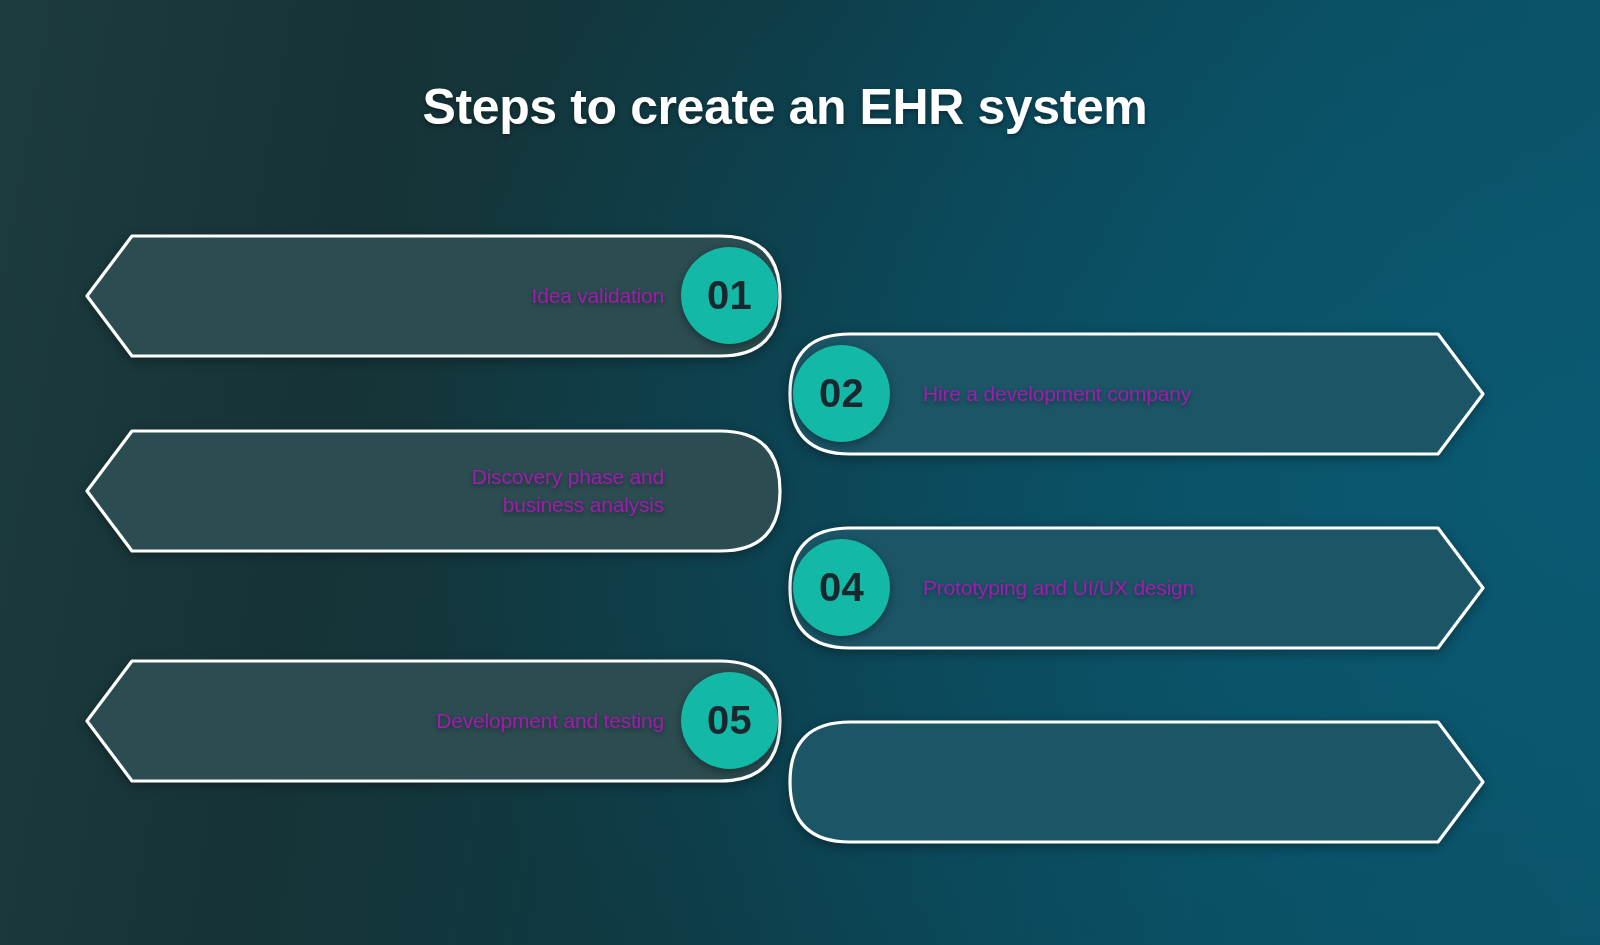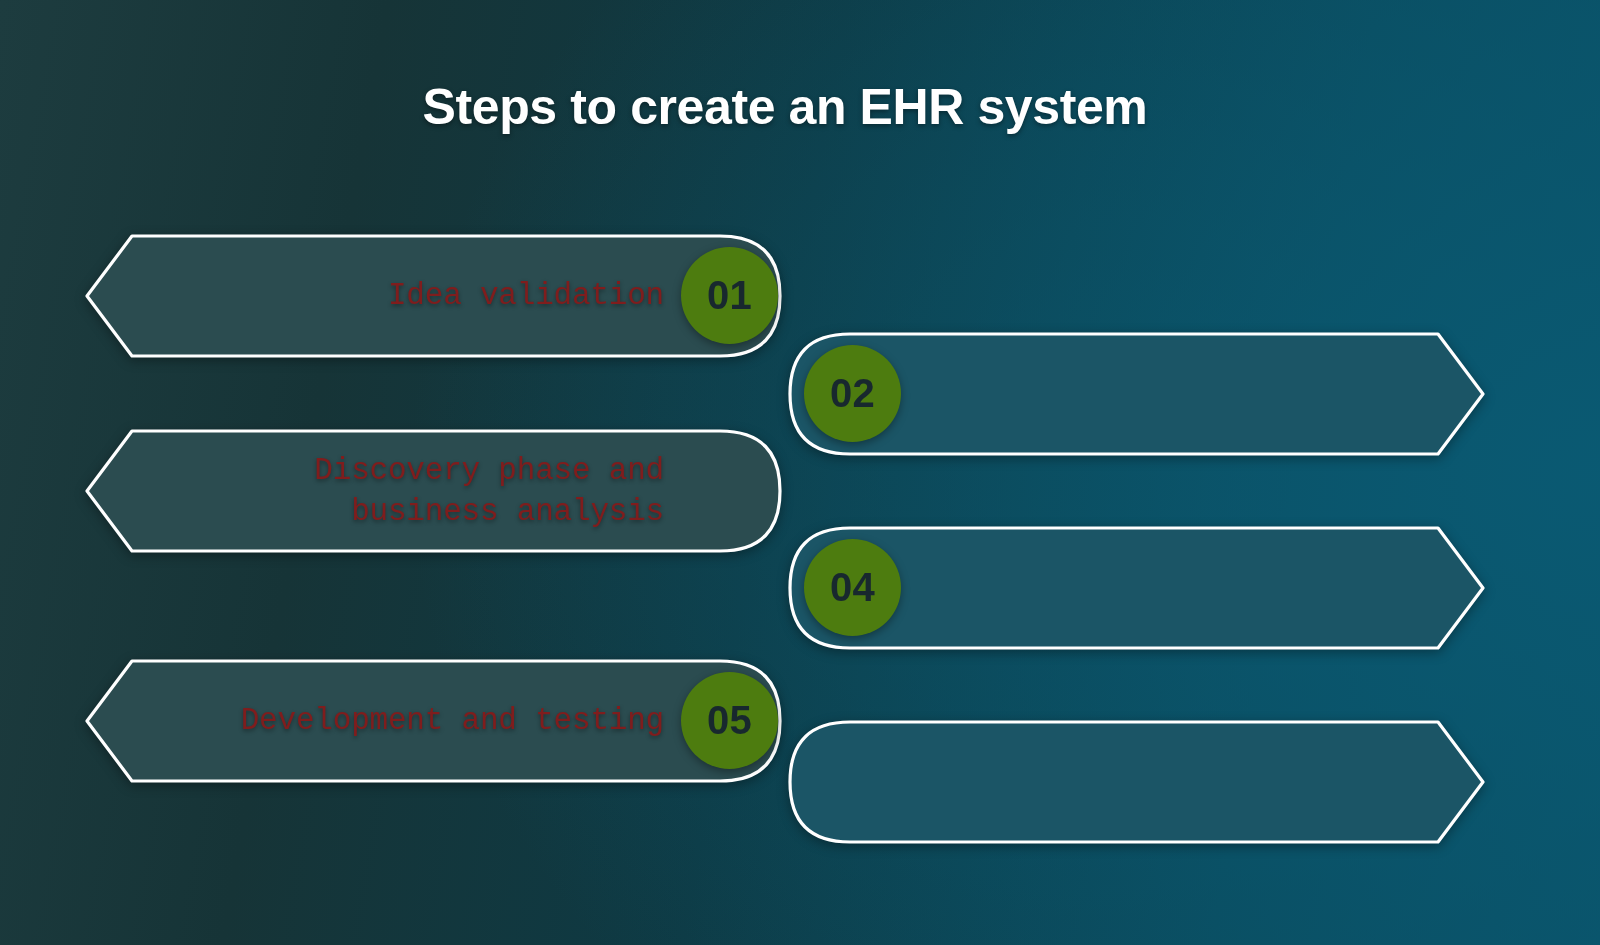--- a/index.html
+++ b/index.html
@@ -52,57 +52,56 @@
     filter: drop-shadow(0 3px 6px rgba(0,0,0,0.35));
   }
   .step .shape svg { display: block; width: 100%; height: 100%; overflow: visible; }
 
   .step .label {
     position: absolute;
     top: 0;
     height: 128px;
     display: flex;
     align-items: center;
-    color: #7f1d1d;
-    font-size: 31px;
+    color: #a21caf;
+    font-size: 21px;
     font-weight: 400;
     line-height: 1.33;
     letter-spacing: -0.2px;
     text-shadow: 0 2px 4px rgba(0,0,0,0.38);
     white-space: pre-line;
-    font-family: Liberation Mono, monospace;
   }
 
   .badge {
     position: absolute;
     width: 97px;
     height: 97px;
     top: 15px;
     border-radius: 50%;
-    background: #4d7c0f;
+    background: #14b8a6;
     display: flex;
     align-items: center;
     justify-content: center;
     color: #18282e;
     font-size: 40px;
     font-weight: 700;
     letter-spacing: 0.3px;
     box-shadow: 0 3px 8px rgba(0,0,0,0.35);
     font-family: "Liberation Sans", sans-serif;
   }
 
   
   .step.left { left: 84px; width: 700px; }
   .step.left .label { right: 120px; left: 150px; justify-content: flex-end; text-align: right; }
   .step.left .badge { right: 6px; }
 
   
   .step.right { left: 786px; width: 700px; }
   .step.right .label { left: 137px; right: 60px; justify-content: flex-start; text-align: left; }
-  .step.right .badge { left: 18px; }
+  .step.right .badge { left: 7px; }
 
   
   .row1 { top: 232px; }
   .row2 { top: 330px; }
   .row3 { top: 427px; }
   .row4 { top: 524px; }
   .row5 { top: 657px; }
   .row6 { top: 718px; }
 </style>
 </head>
@@ -121,39 +120,41 @@
     <div class="label">Idea validation</div>
     <div class="badge">01</div>
   </div>
 
   <div class="step right row2">
     <div class="shape">
       <svg viewBox="0 0 700 128" preserveAspectRatio="none">
         <path d="M 652,4 L 64,4 Q 4,4 4,64 Q 4,124 64,124 L 652,124 L 697,64 Z" fill="#1b5566" stroke="#ffffff" stroke-width="3.2" stroke-linejoin="round"></path>
       </svg>
     </div>
+    <div class="label">Hire a development company</div>
     <div class="badge">02</div>
   </div>
 
   <div class="step left row3">
     <div class="shape">
       <svg viewBox="0 0 700 128" preserveAspectRatio="none">
         <path d="M 48,4 L 636,4 Q 696,4 696,64 Q 696,124 636,124 L 48,124 L 3,64 Z" fill="#2b4c50" stroke="#ffffff" stroke-width="3.2" stroke-linejoin="round"></path>
       </svg>
     </div>
     <div class="label">Discovery phase and
 business analysis</div>
   </div>
 
   <div class="step right row4">
     <div class="shape">
       <svg viewBox="0 0 700 128" preserveAspectRatio="none">
         <path d="M 652,4 L 64,4 Q 4,4 4,64 Q 4,124 64,124 L 652,124 L 697,64 Z" fill="#1b5566" stroke="#ffffff" stroke-width="3.2" stroke-linejoin="round"></path>
       </svg>
     </div>
+    <div class="label">Prototyping and UI/UX design</div>
     <div class="badge">04</div>
   </div>
 
   <div class="step left row5">
     <div class="shape">
       <svg viewBox="0 0 700 128" preserveAspectRatio="none">
         <path d="M 48,4 L 636,4 Q 696,4 696,64 Q 696,124 636,124 L 48,124 L 3,64 Z" fill="#2b4c50" stroke="#ffffff" stroke-width="3.2" stroke-linejoin="round"></path>
       </svg>
     </div>
     <div class="label">Development and testing</div>

